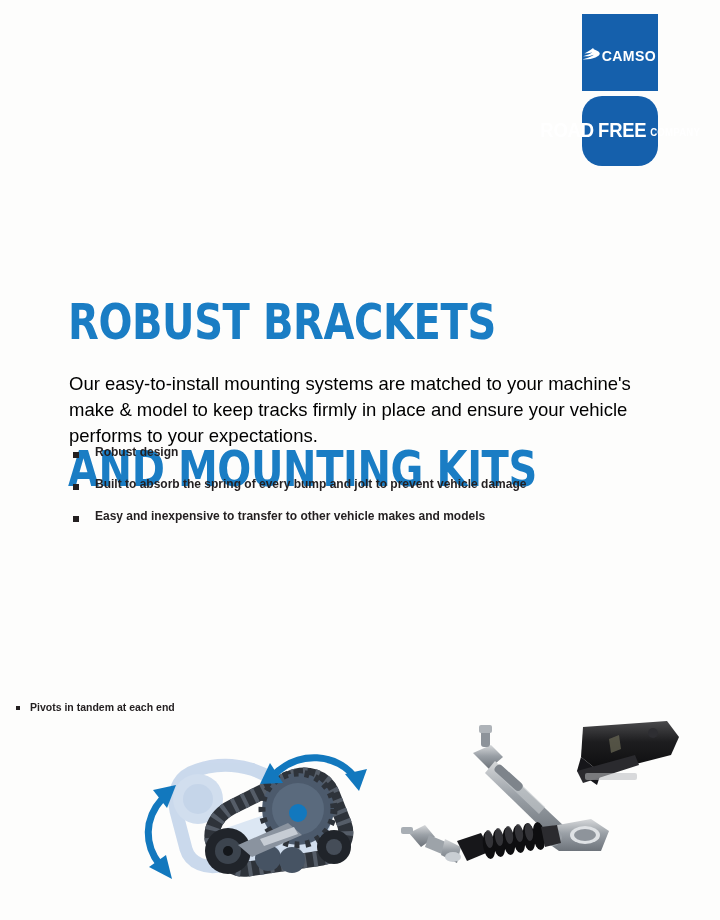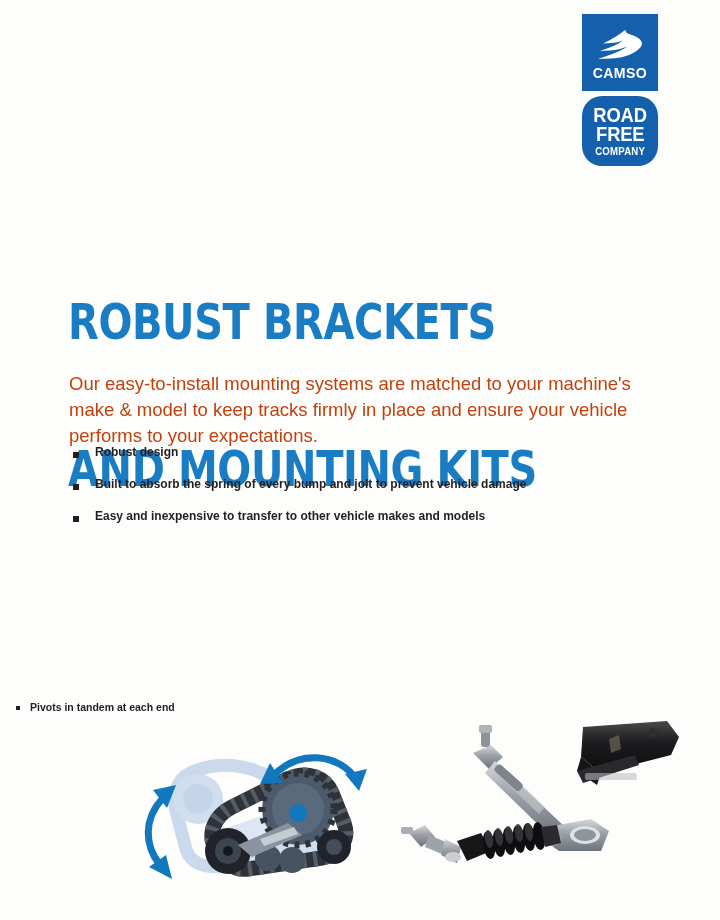--- a/index.html
+++ b/index.html
@@ -12,21 +12,21 @@
     position:relative;
   }
 
   
   .logo-stack{
     position:absolute; top:14px; right:62px;
     width:76px; display:flex; flex-direction:column; gap:5px;
   }
   .logo-box{
     background:#1560ac; width:76px;
-    display:flex; flex-direction:column;
+    display:flex; flex-direction:row;
     align-items:center; justify-content:center;
   }
   .logo-box-primary{ height:75px; padding-top:2px; }
   .logo-box-secondary{ height:70px;border-radius:20px; }
   .camso-mark{ width:46px; height:34px; display:block; }
   .camso-word{
     color:#ffffff; font-weight:bold; font-size:15px;
     letter-spacing:.4px; line-height:1; margin-top:3px;
     font-family:"Liberation Sans", sans-serif;
     transform:scaleX(.94);
@@ -50,21 +50,21 @@
     letter-spacing:-0.5px;
     transform:scaleX(.80);
     transform-origin:left top;
     white-space:pre;
   }
   .headline span{ display:block; }
 
   
   .intro{
     position:absolute; left:69px; top:352px; width:566px;
-    font-size:18.5px; line-height:1.43; color:#c2410c;
+    font-size:18.5px; line-height:1.43; color:#000000;
   }
 
   .bullets{
     position:absolute; left:69px; top:444px; width:560px;
     margin:0; padding:0; list-style:none;
   }
   .bullets li{
     position:relative; padding-left:26px;
     font-size:12px; font-weight:bold; line-height:1.42;
     color:#231f20; margin-bottom:15px;

